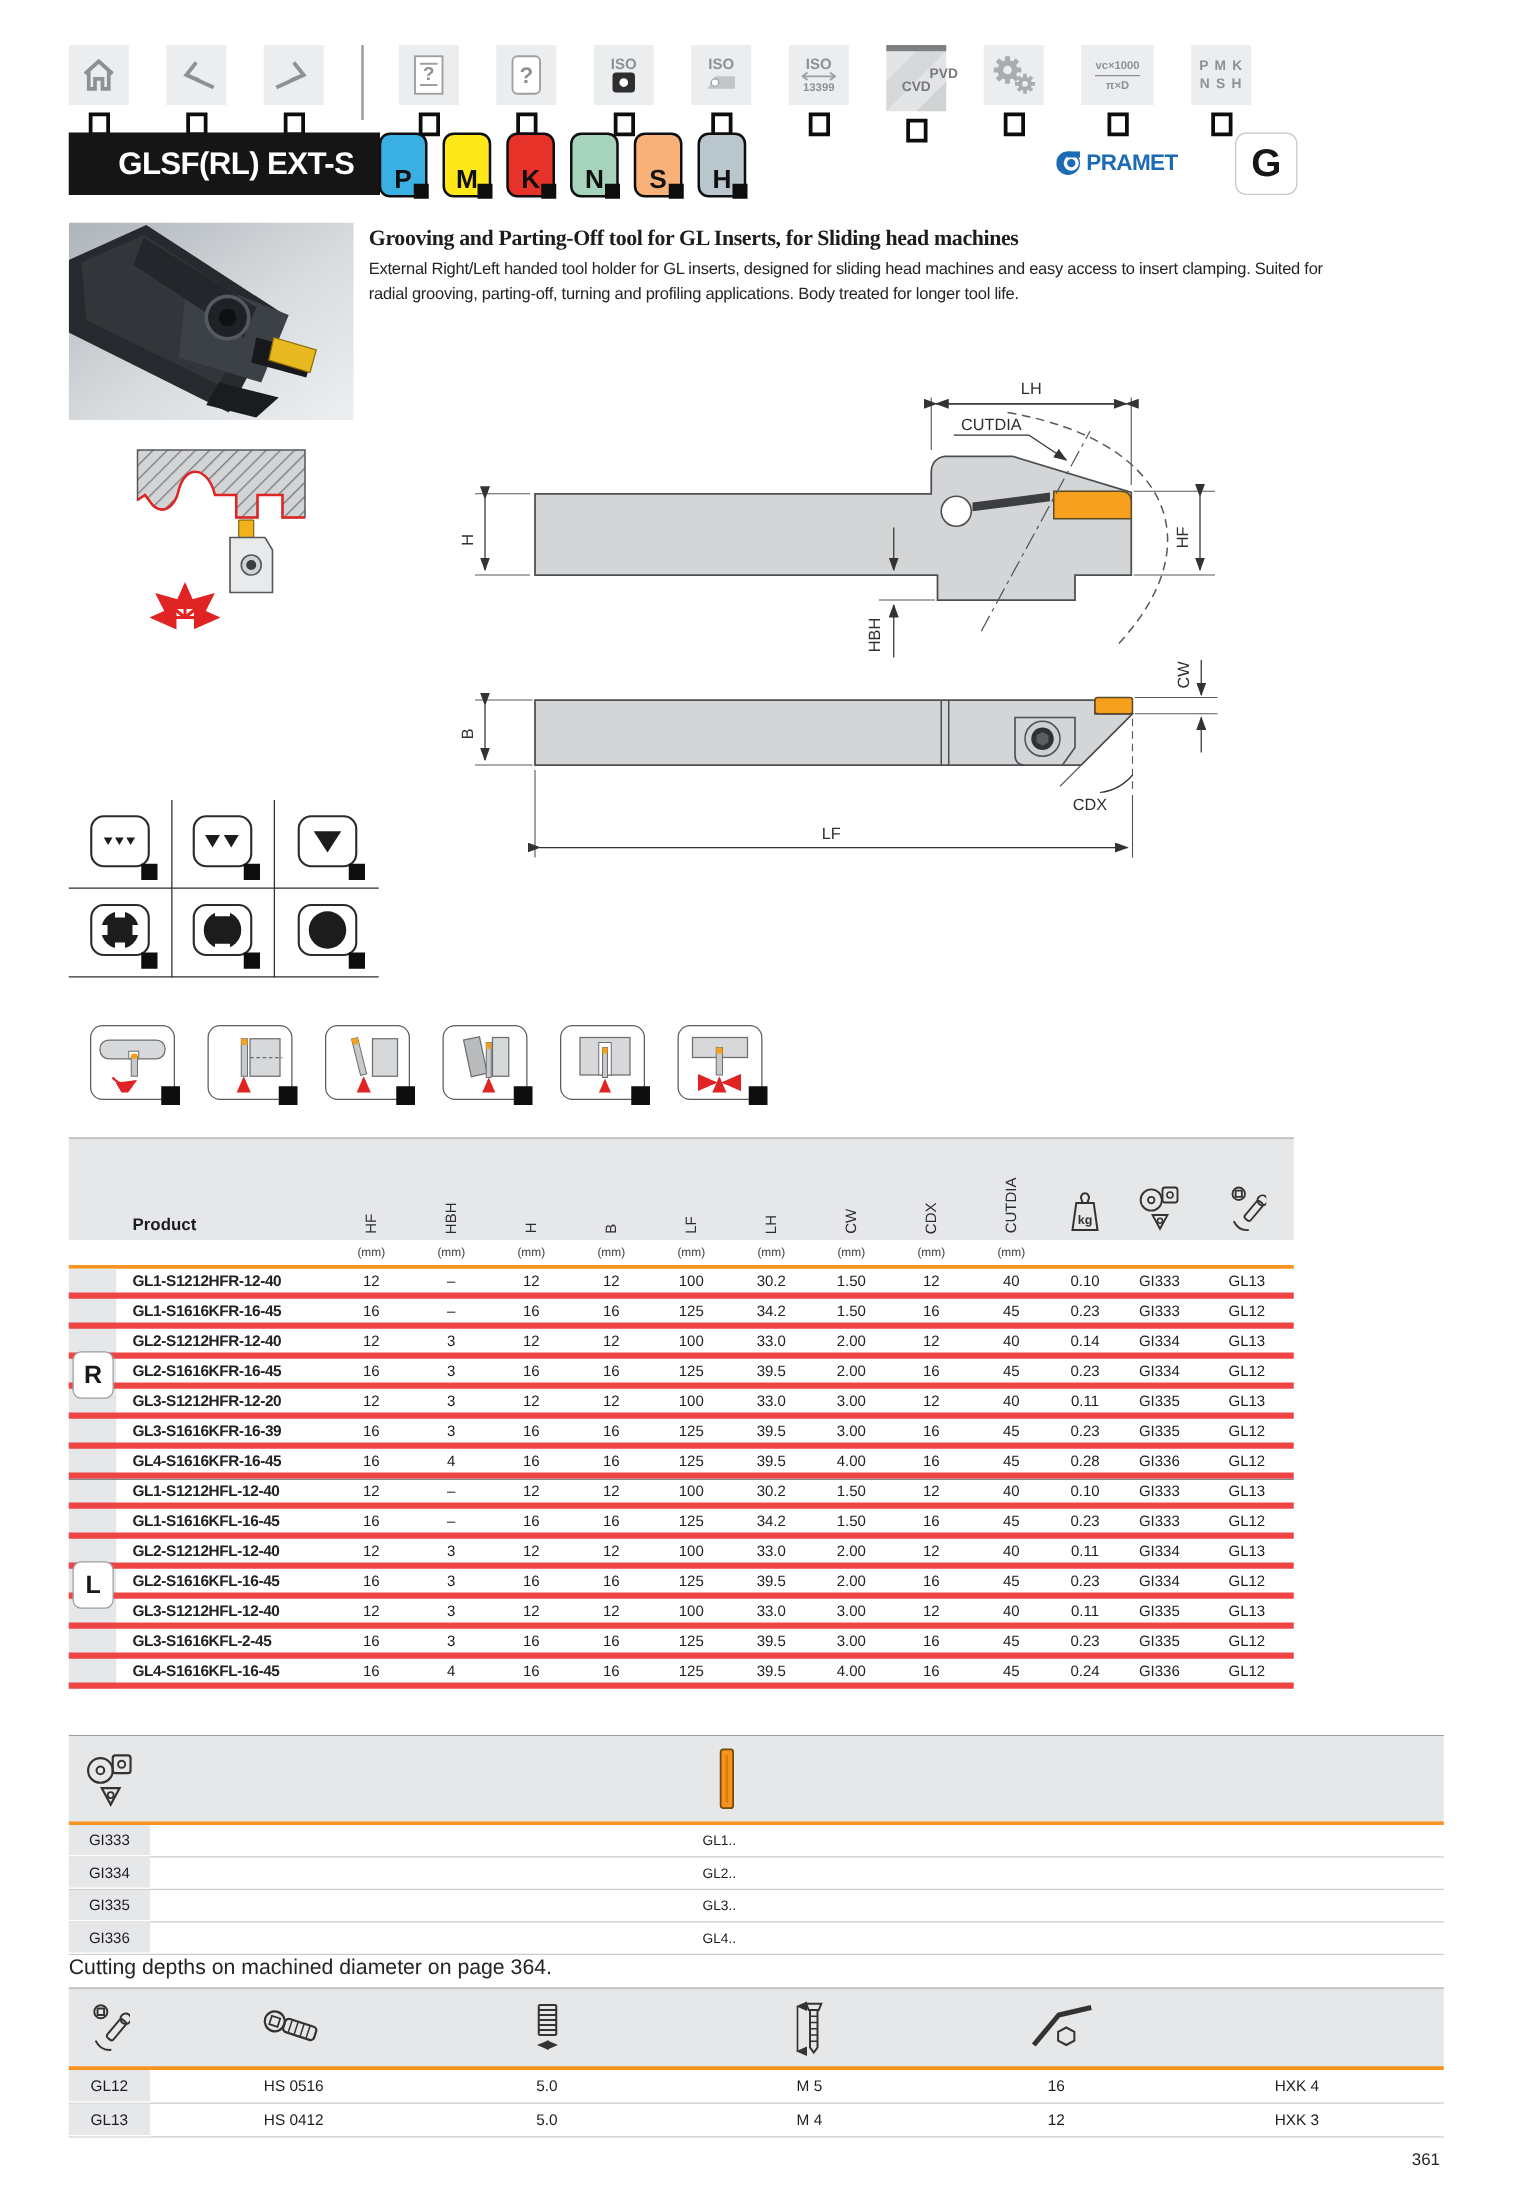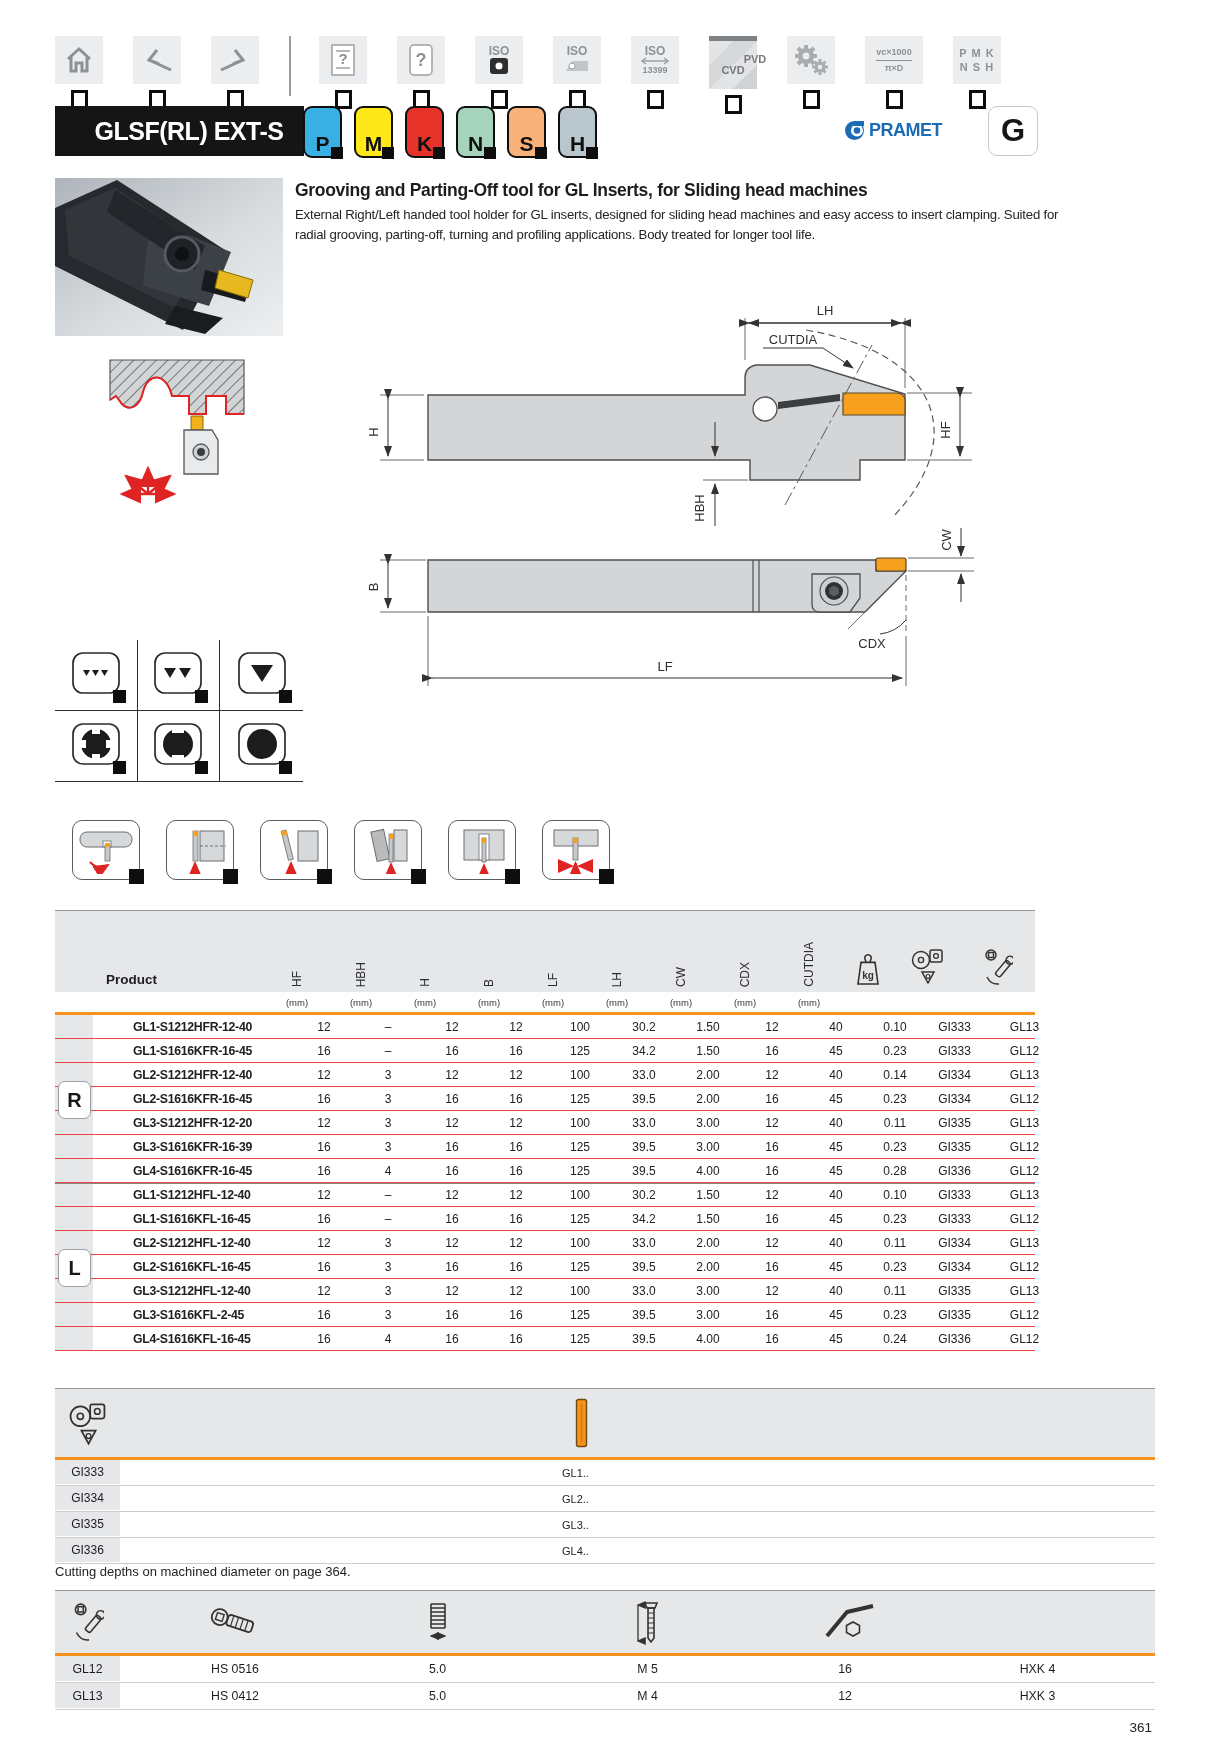--- a/index.html
+++ b/index.html
@@ -23,21 +23,21 @@
   .badges{position:absolute;left:303px;top:106px;display:flex;gap:12px;}
   .badge{position:relative;width:35px;height:48px;border:2.5px solid #0e0e0e;border-radius:9px;display:flex;align-items:flex-end;justify-content:center;}
   .badge .bl{font-size:21px;font-weight:bold;color:#101010;line-height:24px;}
   .badge .bsq{position:absolute;right:-3px;bottom:-3px;width:12px;height:12px;background:#0e0e0e;}
   .brand{position:absolute;left:845px;top:120px;display:flex;align-items:center;gap:5px;}
   .brand .btxt{color:#1C6BB5;font-size:18px;font-weight:bold;letter-spacing:-0.5px;}
   .grade-badge{position:absolute;left:988px;top:106px;width:48px;height:48px;background:#fff;border:1.5px solid #C6C8CA;border-radius:9px;display:flex;align-items:center;justify-content:center;font-size:31px;font-weight:bold;color:#161616;}
 
   
   .intro{position:absolute;left:295px;top:180px;width:795px;}
-  .intro h1{margin:0 0 4px 0;font-size:17.5px;letter-spacing:-0.3px;}
+  .intro h1{margin:0 0 4px 0;font-size:17.5px;letter-spacing:-0.3px;font-family:Liberation Serif, serif;}
   .intro p{margin:0;font-size:13.2px;line-height:1.48;color:#232425;letter-spacing:-0.2px;}
 
   
   .photo{position:absolute;left:55px;top:178px;width:228px;height:158px;}
   .schematic{position:absolute;left:92px;top:356px;}
 
   
   .drawing{position:absolute;left:360px;top:290px;}
   .dimtext{font-size:13px;fill:#2e2f31;}
 
@@ -58,35 +58,35 @@
   .gridrow{display:grid;grid-template-columns:38px 172px 64px 64px 64px 64px 64px 64px 64px 64px 64px 54px 65px 75px;box-sizing:border-box;}
   .mt-head{background:#E6E7E9;height:81px;}
   .mt-head .hc{display:flex;align-items:flex-end;justify-content:center;padding-bottom:5px;}
   .mt-head .hc.prod{justify-content:flex-start;padding-left:13px;font-weight:bold;font-size:13.5px;}
   .rot{writing-mode:vertical-rl;transform:rotate(180deg);font-size:12px;color:#2b2c2e;}
   .mt-units{height:20px;}
   .mt-units .uc{display:flex;align-items:center;justify-content:center;font-size:9.5px;color:#3a3b3d;}
   .orange-rule{height:3px;background:#F6921E;}
   .mt-body{position:relative;}
   .gutter-strip{position:absolute;left:0;top:0;width:38px;height:100%;background:#E6E7E9;}
-  .trow{height:24px;border-bottom:1px solid #ef4444;position:relative;padding-left:27px;}
+  .trow{height:24px;border-bottom:5px solid #ef4444;position:relative;}
   .trow.group-start{border-top:1.6px solid #85878A;}
   .tcell{display:flex;align-items:center;justify-content:center;font-size:12px;color:#202124;}
   .tcell.c0{background:transparent;}
   .tcell.c1{justify-content:flex-start;padding-left:13px;font-weight:bold;font-size:12.3px;letter-spacing:-0.3px;}
   .hand-badge{position:absolute;left:3px;width:31px;height:36px;background:#fff;border:1.6px solid #9a9da0;border-radius:7px;display:flex;align-items:center;justify-content:center;font-size:20px;font-weight:bold;color:#17181a;z-index:2;}
 
   
   .gitable{position:absolute;left:55px;top:1388px;width:1100px;border-top:1.2px solid #97999B;}
   .gi-head{position:relative;height:68px;background:#E6E7E9;}
   .gi-row{display:grid;grid-template-columns:65px 1035px;height:25px;border-bottom:1px solid #CBCCCE;}
   .gi-code{background:#E6E7E9;display:flex;align-items:center;justify-content:center;font-size:12px;border-bottom:1px solid #fff;}
   .gi-tool{display:flex;align-items:center;padding-left:442px;font-size:11px;}
 
-  .note{position:absolute;left:55px;top:1564px;font-size:13px;color:#232425;}
+  .note{position:absolute;left:55px;top:1564px;font-size:17px;color:#232425;}
 
   
   .sptable{position:absolute;left:55px;top:1590px;width:1100px;border-top:1.2px solid #97999B;}
   .sp-head{display:grid;grid-template-columns:65px 230px 175px 245px 150px 235px;height:62px;background:#E6E7E9;}
   .sp-hcell{display:flex;align-items:center;justify-content:center;}
   .sp-row{display:grid;grid-template-columns:65px 230px 175px 245px 150px 235px;height:26px;border-bottom:1px solid #CBCCCE;}
   .sp-cell{display:flex;align-items:center;justify-content:center;font-size:12.3px;}
   .sp-code{background:#E6E7E9;border-bottom:1px solid #fff;}
 
   .pagenum{position:absolute;right:58px;top:1720px;font-size:13.5px;color:#232425;}

